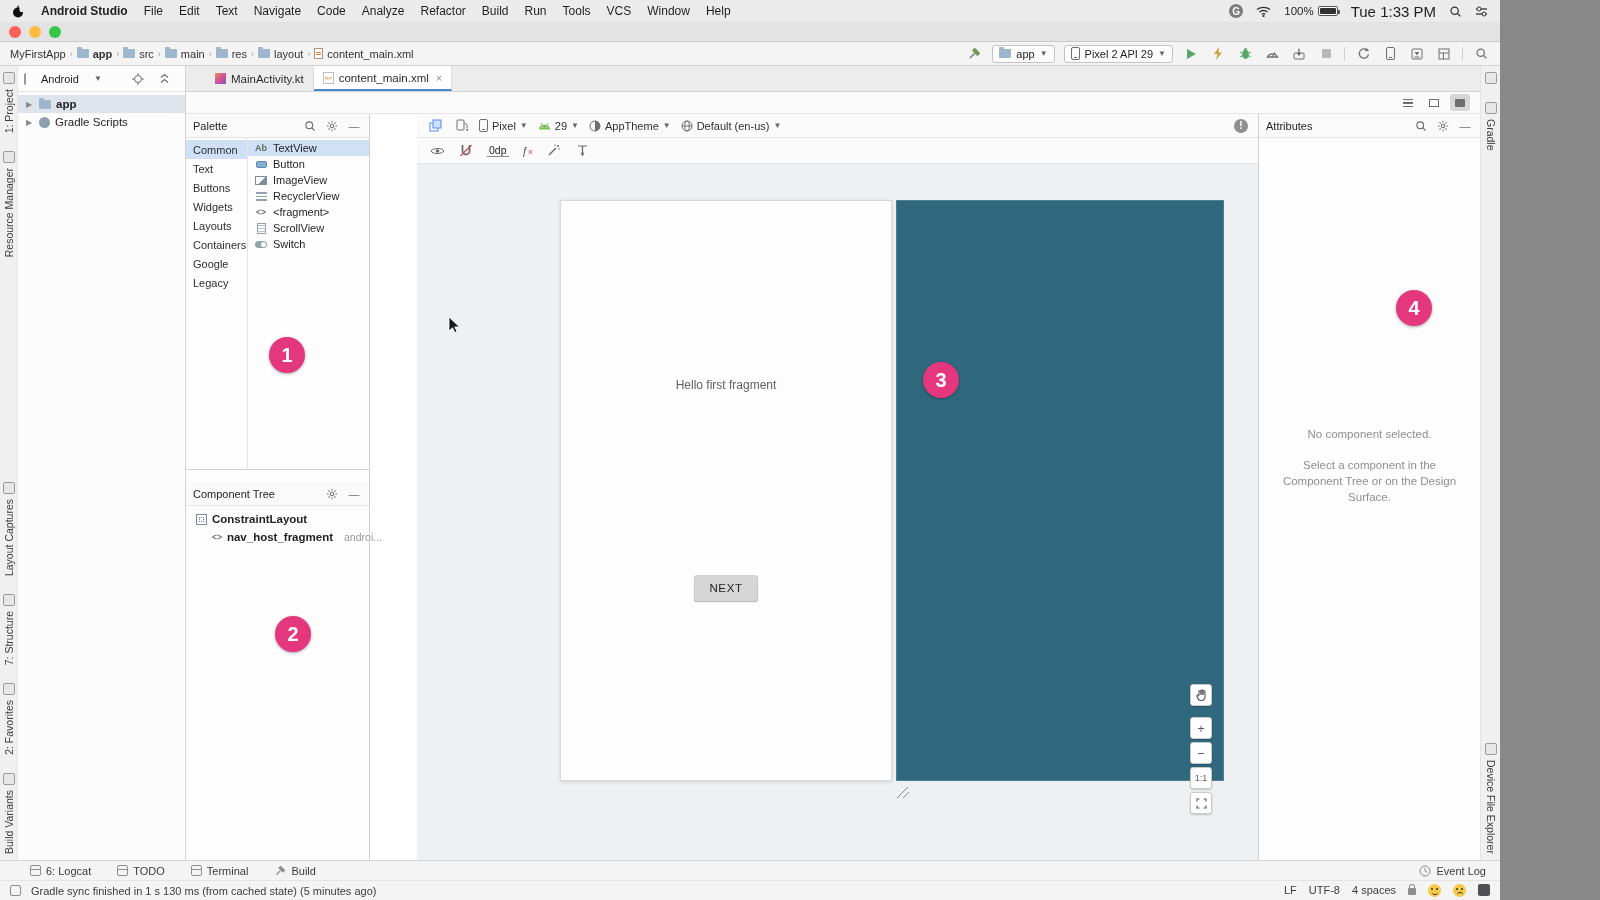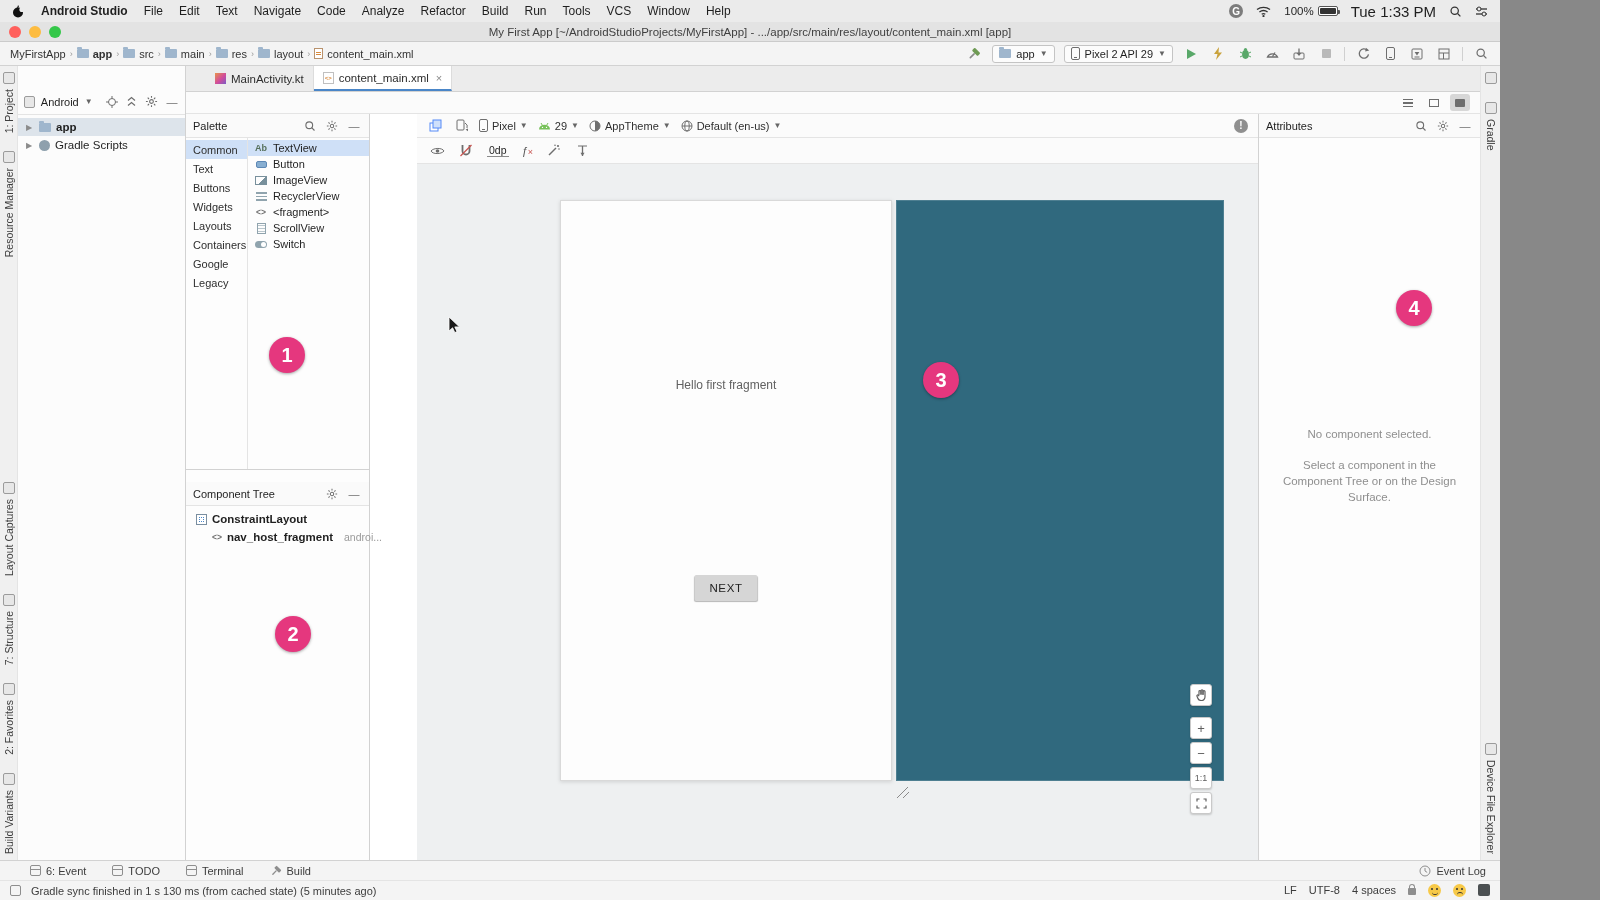--- a/index.html
+++ b/index.html
@@ -53,21 +53,21 @@
   .lstrip{width:18px;background:#f0f0f0;border-right:1px solid var(--border-lt);display:flex;flex-direction:column;align-items:center;padding:6px 0;gap:18px;}
   .rstrip{width:20px;background:#f0f0f0;border-left:1px solid var(--border-lt);display:flex;flex-direction:column;align-items:center;padding:6px 0;gap:18px;}
   .vbtn{display:flex;flex-direction:column;align-items:center;gap:5px;cursor:default;}
   .vtxt{writing-mode:vertical-rl;transform:rotate(180deg);font-size:10.5px;color:#3d3d3d;white-space:nowrap;}
   .rstrip .vtxt{transform:none;}
   .stripic{width:12px;height:12px;border:1px solid #9b9b9b;border-radius:2px;background:#e7e7e7;}
   .strip-spacer{flex:1;}
 
   
   .project{width:168px;background:#fcfcfc;border-right:1px solid var(--border);display:flex;flex-direction:column;}
-  .phead{height:26px;display:flex;align-items:center;padding:0 6px;gap:6px;border-bottom:1px solid var(--border-lt);font-size:11px;margin-top:23px;}
+  .phead{height:26px;display:flex;align-items:center;padding:0 6px;gap:15px;border-bottom:1px solid var(--border-lt);font-size:11px;}
   .phead .hspacer{flex:1;}
   .hic{display:flex;align-items:center;justify-content:center;width:16px;height:16px;color:#6e6e6e;cursor:default;}
   .minus{font-size:11px;color:#6e6e6e;}
   .ptree{padding-top:3px;}
   .trow{height:18px;display:flex;align-items:center;gap:5px;padding-left:8px;font-size:11.5px;cursor:default;white-space:nowrap;}
   .trow .tw{color:#8b8b8b;font-size:8px;width:8px;}
   .trow.sel{background:var(--sel-gray);}
   .bold{font-weight:bold;}
   .gradle-ic{width:11px;height:11px;border-radius:50%;background:#8ea0ad;display:inline-block;}
 
@@ -228,21 +228,20 @@
         </span>
     </span>
   </div>
 
   <div class="titlebar">
     <span class="lights">
       <span class="light l-red"></span>
       <span class="light l-yel"></span>
       <span class="light l-grn"></span>
     </span>
-    <span class="wtitle">My First App [~/AndroidStudioProjects/MyFirstApp] - .../app/src/main/res/layout/content_main.xml [app]</span>
   </div>
 
   <div class="navbar">
     <span class="crumbs">
       <span class="crumb">
           <span>MyFirstApp</span>
         </span>
         <span class="chev">›</span>
       <span class="crumb">
           <span class="folder"></span>
@@ -749,21 +748,21 @@
           <span class="stripic"></span>
           <span class="vtxt">Device File Explorer</span>
         </span>
     </div>
 
   </div>
 
   <div class="btoolbar">
     <span class="bitem">
         <span class="bic"></span>
-        <span>6: Event</span>
+        <span>6: Logcat</span>
       </span>
     <span class="bitem">
         <span class="bic"></span>
         <span>TODO</span>
       </span>
     <span class="bitem">
         <span class="bic"></span>
         <span>Terminal</span>
       </span>
     <span class="bitem">

